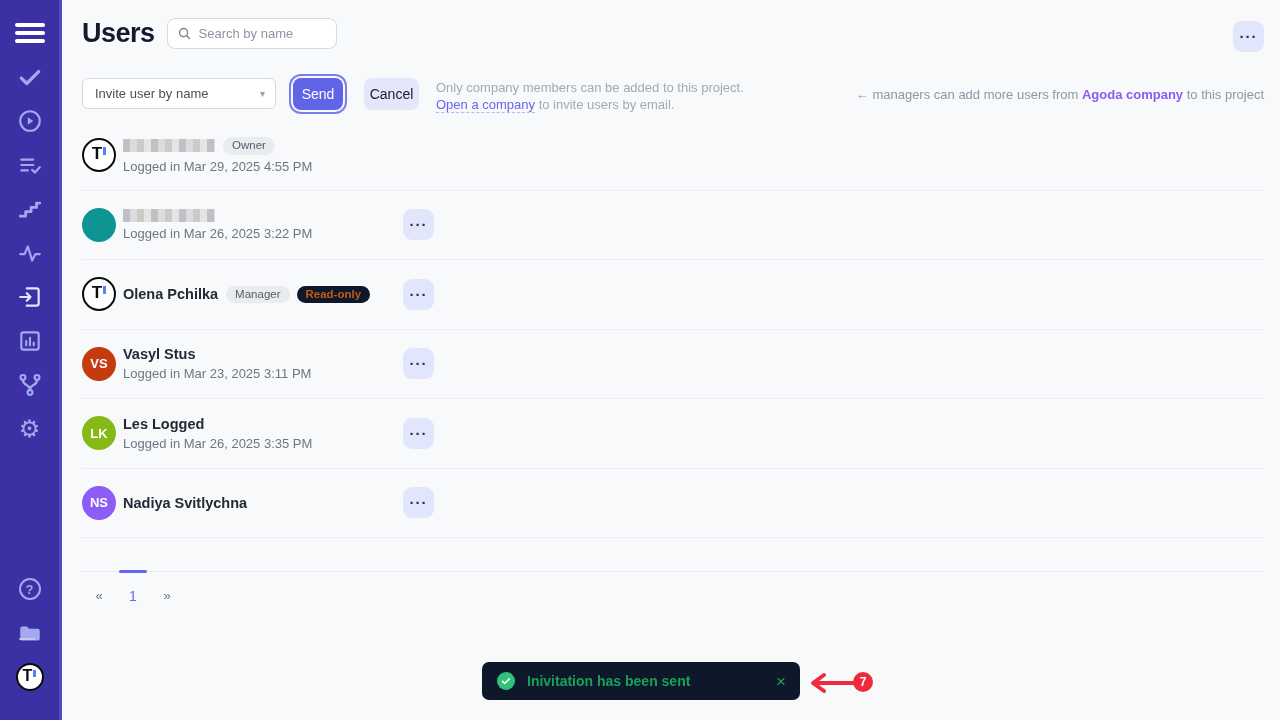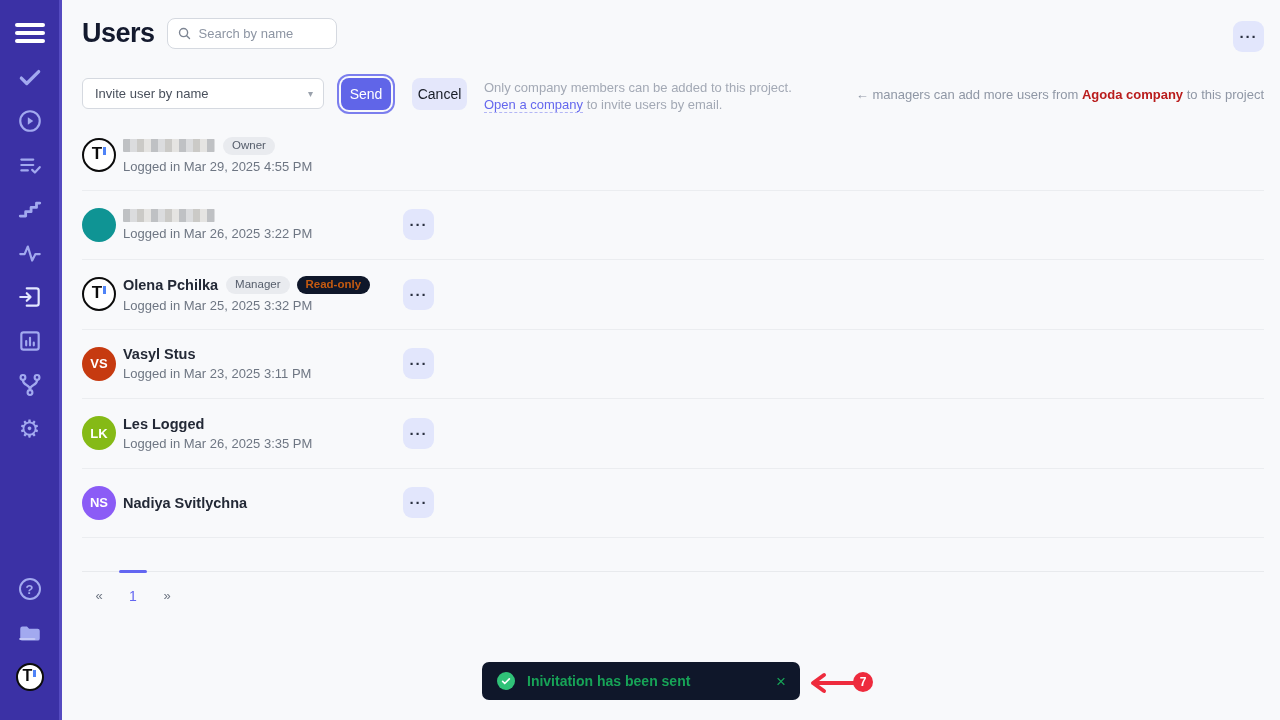--- a/index.html
+++ b/index.html
@@ -39,38 +39,38 @@
 
   .more-btn {
     width:31px; height:31px; background:#e2e6fc; border:none; border-radius:9px;
     color:#2a3040; font-size:15px; font-weight:bold; line-height:31px; text-align:center; cursor:pointer; letter-spacing:1px;
   }
   .more-top { position:absolute; top:21px; right:16px; }
 
   
   .invite-bar { position:absolute; left:20px; right:16px; top:78px; display:flex; align-items:flex-start; }
   .invite-select {
-    width:242px; height:31px; background:#ffffff; border:1px solid #d5d9e0; border-radius:6px;
+    width:194px; height:31px; background:#ffffff; border:1px solid #d5d9e0; border-radius:6px;
     display:flex; align-items:center; justify-content:space-between; padding:0 10px 0 12px;
     font-size:13px; color:#49505c; cursor:pointer;
   }
   .invite-select .caret { color:#9aa1ac; font-size:10px; }
   .send-btn {
     margin-left:17px; width:50px; height:32px; background:#6065e8; color:#ffffff; border:none; border-radius:8px;
     font-size:14px; cursor:pointer; font-family:"Liberation Sans", sans-serif;
     box-shadow:0 0 0 2px #f8f9fb, 0 0 0 4px #7b7eee;
   }
   .cancel-btn {
     margin-left:21px; width:55px; height:32px; background:#e4e7fb; color:#171c26; border:none; border-radius:8px;
     font-size:14px; cursor:pointer; font-family:"Liberation Sans", sans-serif;
   }
   .invite-helper { margin-left:17px; font-size:13px; color:#a3a9b5; line-height:17px; padding-top:1px; }
   .link-dashed { color:#6467ee; text-decoration:none; border-bottom:1px dashed #b3b6f5; cursor:pointer; }
   .manager-note { margin-left:auto; font-size:13px; color:#8f97a5; padding-top:9px; white-space:nowrap; }
-  .manager-note b { color:#b91c1c; font-weight:700; }
+  .manager-note b { color:#8b5cf6; font-weight:700; }
 
   
   .user-list { position:absolute; left:20px; right:16px; top:121px; }
   .user-row { height:69.5px; border-bottom:1px solid #ebedf0; display:flex; align-items:center; }
   .avatar {
     width:34px; height:34px; border-radius:50%; flex:0 0 34px;
     display:flex; align-items:center; justify-content:center;
     color:#ffffff; font-size:13px; font-weight:bold;
   }
   .avatar-logo { background:#ffffff; border:2.5px solid #0c0c0c; color:#0c0c0c; }
@@ -268,21 +268,20 @@
           <i></i>
         </span>
     <div class="user-info">
       <div class="name-line">
         <span class="user-name">Olena Pchilka</span>
         <span class="badges" style="display:flex;gap:7px;">
               <span class="badge">Manager</span>
               <span class="badge badge-warn">Read-only</span>
             </span>
       </div>
-      <span class="last-login">Logged in Mar 25, 2025 3:32 PM</span>
     </div>
     <button class="more-btn">···</button>
   </div>
 
   <div class="user-row">
     <span class="avatar" style="background: rgb(198, 58, 16);">VS</span>
     <div class="user-info">
       <div class="name-line">
         <span class="user-name">Vasyl Stus</span>
         <span class="badges" style="display:flex;gap:7px;"></span>

